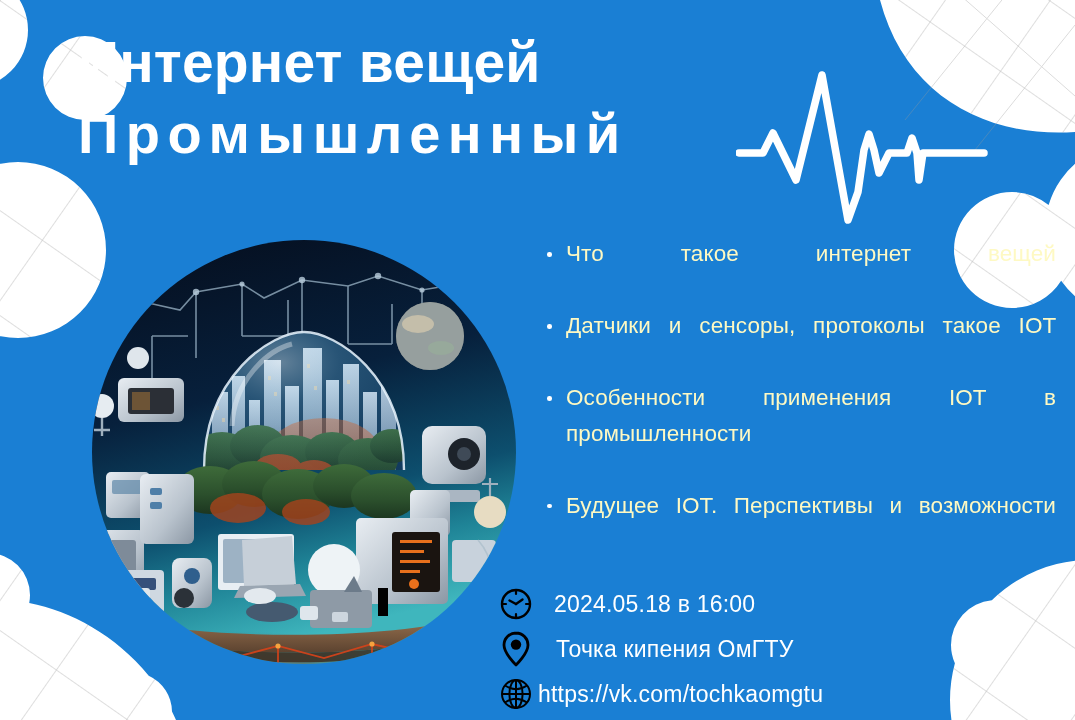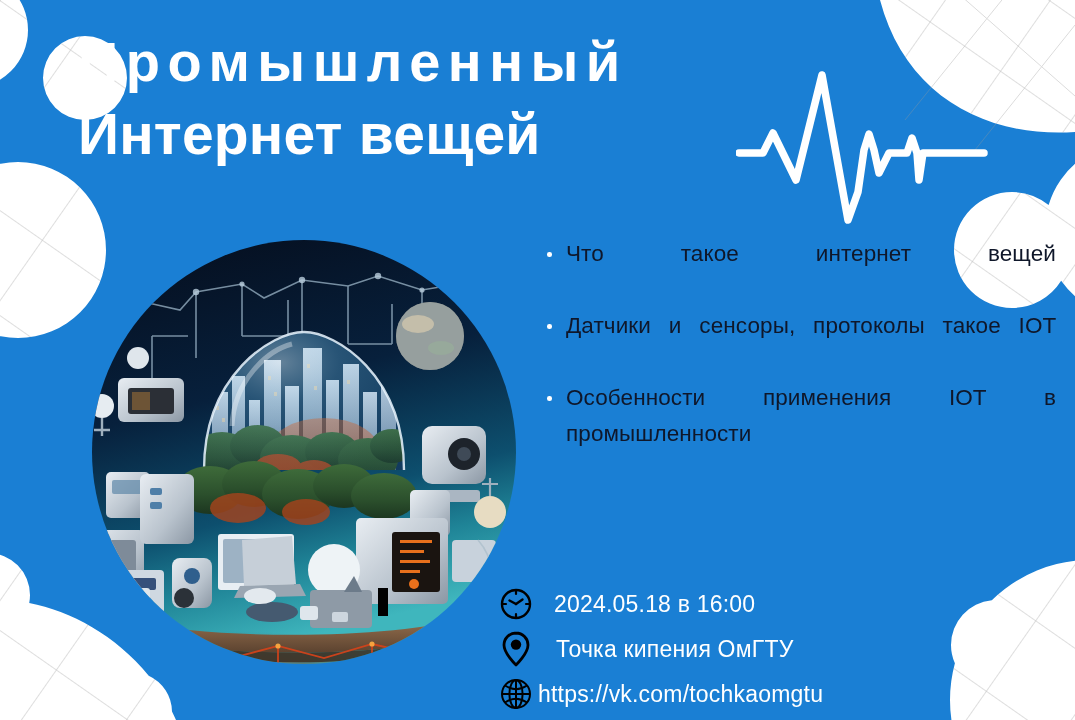--- a/index.html
+++ b/index.html
@@ -48,21 +48,21 @@
     overflow:hidden;
     z-index:4;
   }
   .photo-circle svg{display:block;width:424px;height:424px;}
 
   
   .agenda{
     position:absolute;
     left:536px;top:236px;width:520px;
     z-index:6;
-    color:#0f172a;
+    color:#fef9c3;
   }
   .agenda-item{
     position:relative;
     padding-left:30px;
     font-size:22.5px;
     line-height:35.5px;
     text-align:justify;
     text-justify:inter-word;
     margin-bottom:1px;
     letter-spacing:0.1px;
@@ -180,22 +180,22 @@
       <g>
         <g clip-path="url(#clipBR)">
           <rect x="900" y="520" width="360" height="300" fill="#ffffff"></rect>
           <rect x="900" y="520" width="360" height="300" fill="url(#gridDiag)" opacity="0.65"></rect>
         </g>
       </g>
     </svg>
   </div>
 
   <div class="title-block">
+    <div class="title-line l2">Интернет вещей</div>
     <div class="title-line l1">Промышленный</div>
-    <div class="title-line l2">Интернет вещей</div>
   </div>
 
   <div class="pulse">
     <svg viewBox="0 0 252 170" xmlns="http://www.w3.org/2000/svg">
       <polyline points="3,83 27,83 37,63 60,110 86,5 112,150 122,122 128,80 133,64 138,80 143,103 153,83 171,83 176,68 181,83 183,110 187,83 248,83" fill="none" stroke="#ffffff" stroke-width="7.5" stroke-linejoin="round" stroke-linecap="round"></polyline>
     </svg>
   </div>
 
   <div class="photo-circle">
     <svg viewBox="0 0 424 424" xmlns="http://www.w3.org/2000/svg">
@@ -409,20 +409,23 @@
   <div class="agenda">
     <div class="agenda-item">
       <span>Что такое интернет вещей</span>
     </div>
     <div class="agenda-item">
       <span>Датчики и сенсоры, протоколы такое IOT</span>
     </div>
     <div class="agenda-item">
       <span>Особенности применения IOT в промышленности</span>
     </div>
+    <div class="agenda-item">
+      <span>Будущее IOT. Перспективы и возможности</span>
+    </div>
   </div>
 
   <div class="meta">
 
     <div class="meta-row date">
       <span class="meta-icon">
         <svg width="36" height="36" viewBox="0 0 36 36" xmlns="http://www.w3.org/2000/svg">
           <circle cx="18" cy="18" r="14" fill="none" stroke="#000" stroke-width="2.4"></circle>
           <g stroke="#000" stroke-width="2.2" stroke-linecap="round">
             <path d="M18 4.6 V8"></path>

